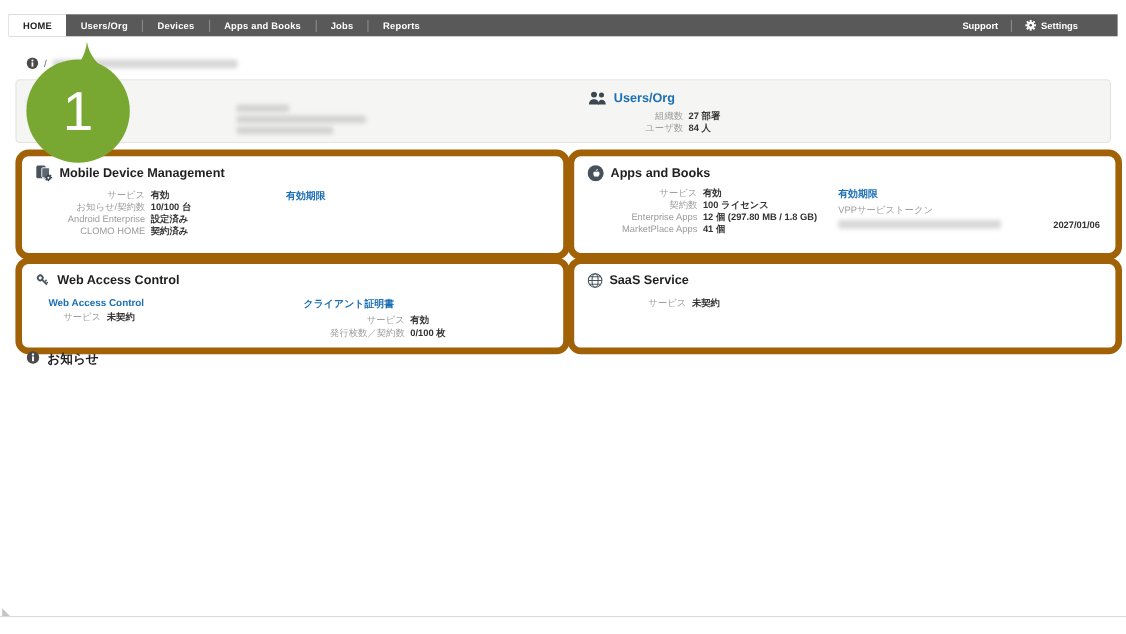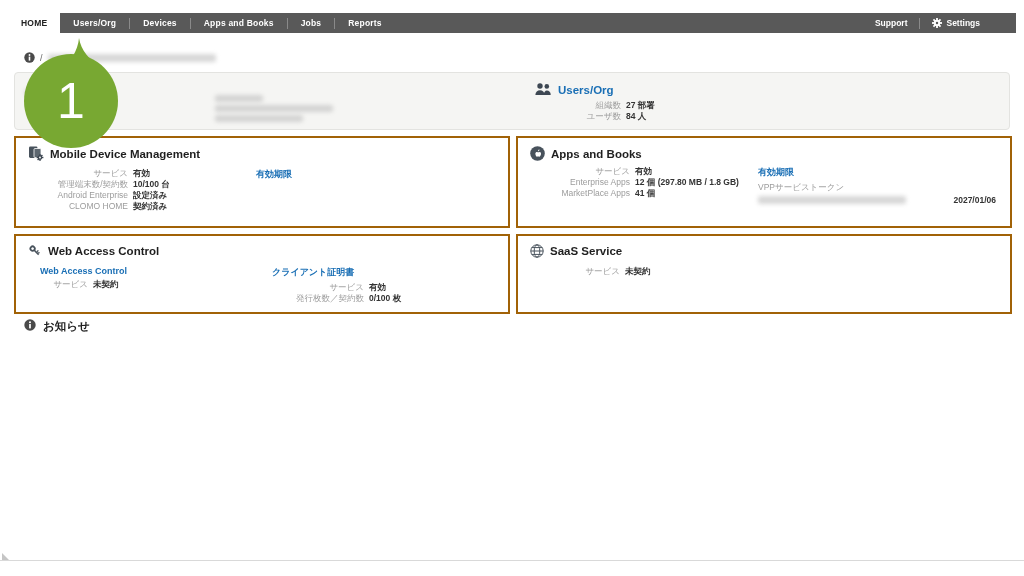--- a/index.html
+++ b/index.html
@@ -40,21 +40,21 @@
   .kv-row{display:table-row;}
   .kv-label{display:table-cell;text-align:right;vertical-align:top;color:#9c9c9c;font-size:8.5px;line-height:11px;padding-right:5px;white-space:nowrap;}
   .kv-value{display:table-cell;text-align:left;vertical-align:top;color:#333333;font-weight:bold;font-size:8.5px;line-height:11px;white-space:nowrap;}
   .kv-uo .kv-label{min-width:84px;}
   .kv-main .kv-label{min-width:112px;}
   .kv-exp .kv-label{min-width:188px;}
   .kv-wacl .kv-label{min-width:48px;}
   .kv-wacr .kv-label{min-width:92px;}
   .kv-saas .kv-label{min-width:62px;}
   
-  .card{position:absolute;background:#ffffff;border:2px solid #a16207;border-radius:0;}
+  .card{position:absolute;background:#ffffff;border:6px solid #a16207;border-radius:12px;}
   .card-header{position:absolute;left:12px;top:8px;display:flex;align-items:center;gap:6px;}
   .card-title{font-size:11.5px;font-weight:bold;color:#1f1f1f;white-space:nowrap;}
   .blue-head{font-size:9px;font-weight:bold;color:#1a6fb5;margin-bottom:3px;white-space:nowrap;cursor:pointer;}
   .abs{position:absolute;}
   .token-label{font-size:8.5px;color:#9c9c9c;line-height:11px;white-space:nowrap;}
   .token-line{display:flex;justify-content:space-between;align-items:center;width:238px;margin-top:2px;}
   .token-date{font-size:8.5px;font-weight:bold;color:#333;}
   
   .notice{position:absolute;left:24px;top:319px;display:flex;align-items:flex-start;gap:7px;}
   .notice-title{font-size:11.5px;font-weight:bold;color:#1f1f1f;}
@@ -167,21 +167,21 @@
       </svg>
     </span>
     <span class="card-title">Mobile Device Management</span>
   </div>
   <div class="kv kv-main abs" style="left:0;top:30px;">
       <div class="kv-row">
         <span class="kv-label">サービス</span>
         <span class="kv-value">有効</span>
       </div>
       <div class="kv-row">
-        <span class="kv-label">管理端末数/契約数</span>
+        <span class="kv-label">お知らせ/契約数</span>
         <span class="kv-value">10/100 台</span>
       </div>
       <div class="kv-row">
         <span class="kv-label">Android Enterprise</span>
         <span class="kv-value">設定済み</span>
       </div>
       <div class="kv-row">
         <span class="kv-label">CLOMO HOME</span>
         <span class="kv-value">契約済み</span>
       </div>
@@ -199,20 +199,24 @@
         <path fill="#ffffff" d="M7.7 3.9c.4-.5 1.1-.6 1.1-.6s.1.7-.3 1.2c-.4.5-1.1.6-1.1.6s-.1-.7.3-1.2z"></path>
         <path fill="#ffffff" d="M9.1 5.5c-.6 0-1 .3-1.3.3-.3 0-.8-.3-1.3-.3-.7 0-1.5.6-1.5 1.8 0 1.3.9 2.7 1.5 2.7.3 0 .5-.2 1.1-.2.6 0 .8.2 1.1.2.6 0 1.6-1.4 1.6-2.7 0-1.2-.7-1.8-1.2-1.8z"></path>
       </svg>
     </span>
     <span class="card-title">Apps and Books</span>
   </div>
   <div class="kv kv-main abs" style="left:0;top:28px;">
       <div class="kv-row">
         <span class="kv-label">サービス</span>
         <span class="kv-value">有効</span>
+      </div>
+      <div class="kv-row">
+        <span class="kv-label">契約数</span>
+        <span class="kv-value">100 ライセンス</span>
       </div>
       <div class="kv-row">
         <span class="kv-label">Enterprise Apps</span>
         <span class="kv-value">12 個 (297.80 MB / 1.8 GB)</span>
       </div>
       <div class="kv-row">
         <span class="kv-label">MarketPlace Apps</span>
         <span class="kv-value">41 個</span>
       </div>
     </div>

